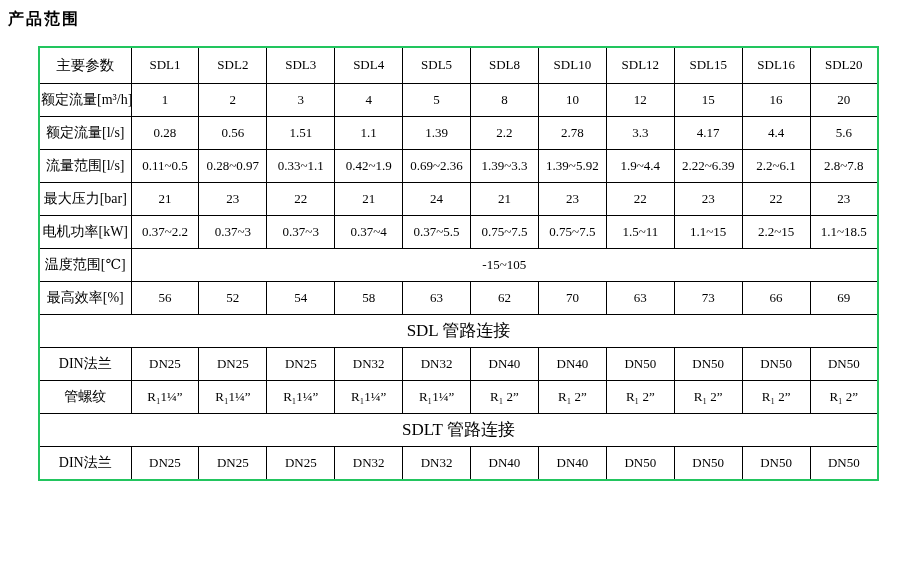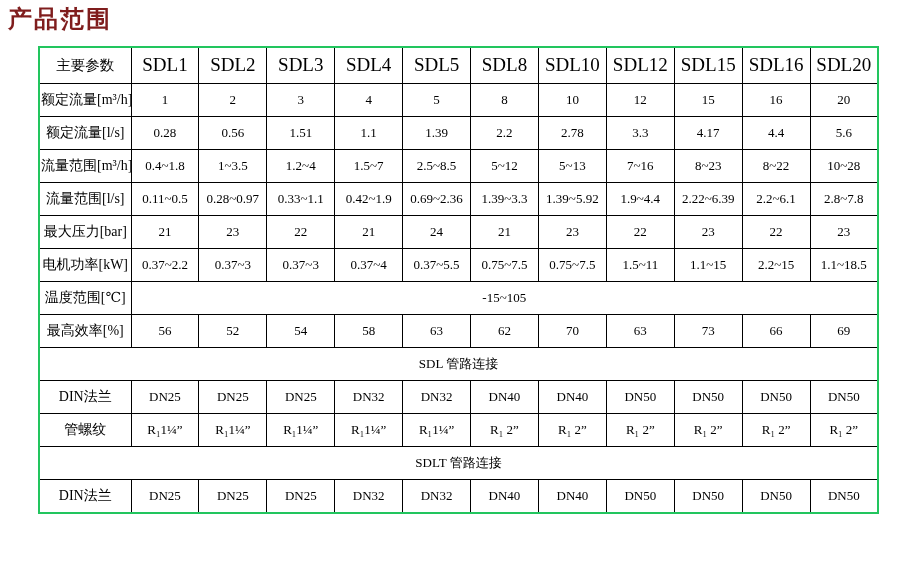--- a/index.html
+++ b/index.html
@@ -13,23 +13,23 @@
   }
   .page {
     position: relative;
     width: 900px;
     height: 579px;
     overflow: hidden;
   }
   .title {
     font-family: "Liberation Sans", "DejaVu Sans", sans-serif;
     font-weight: 700;
-    font-size: 24px;
+    font-size: 16px;
     letter-spacing: 2px;
-    color: #7f1d1d;
+    color: #000000;
     margin: 4px 0 0 8px;
     line-height: 30px;
   }
   table.spec-table {
     border-collapse: collapse;
     table-layout: fixed;
     width: 841px;
     margin: 12px 0 0 38px;
     border: 2px solid #22c55e;
   }
@@ -40,24 +40,24 @@
     vertical-align: middle;
     height: 32px;
     padding: 0 1px;
     font-size: 13px;
     font-weight: normal;
     white-space: nowrap;
     overflow: hidden;
     color: #000;
     line-height: 1.1;
   }
-  .spec-table thead th { height: 35px; font-size: 19px; }
+  .spec-table thead th { height: 35px; font-size: 13px; }
   .spec-table td.label-cell { font-size: 14px; }
   .spec-table th.label-col-head { font-size: 14.5px; }
-  .spec-table td.section-cell { font-size: 13px; }
+  .spec-table td.section-cell { font-size: 17px; }
 </style>
 </head>
 <body>
 
 <div class="page">
   <h1 class="title">产品范围</h1>
 
   <table class="spec-table">
     <colgroup>
       <col class="label-col">
@@ -112,34 +112,20 @@
           <td>1.1</td>
           <td>1.39</td>
           <td>2.2</td>
           <td>2.78</td>
           <td>3.3</td>
           <td>4.17</td>
           <td>4.4</td>
           <td>5.6</td>
         </tr>
         <tr>
-          <td class="label-cell">流量范围[m³/h]</td>
-          <td>0.4~1.8</td>
-          <td>1~3.5</td>
-          <td>1.2~4</td>
-          <td>1.5~7</td>
-          <td>2.5~8.5</td>
-          <td>5~12</td>
-          <td>5~13</td>
-          <td>7~16</td>
-          <td>8~23</td>
-          <td>8~22</td>
-          <td>10~28</td>
-        </tr>
-        <tr>
           <td class="label-cell">流量范围[l/s]</td>
           <td>0.11~0.5</td>
           <td>0.28~0.97</td>
           <td>0.33~1.1</td>
           <td>0.42~1.9</td>
           <td>0.69~2.36</td>
           <td>1.39~3.3</td>
           <td>1.39~5.92</td>
           <td>1.9~4.4</td>
           <td>2.22~6.39</td>

